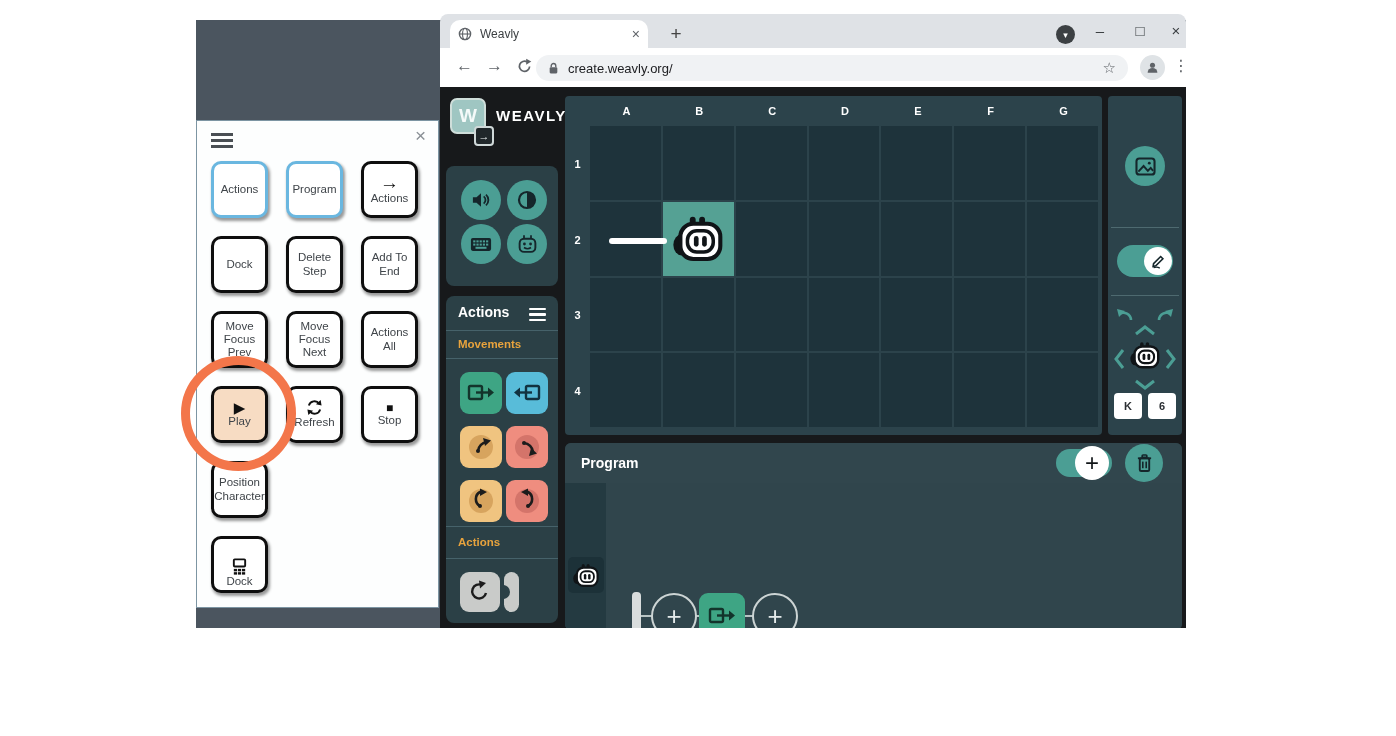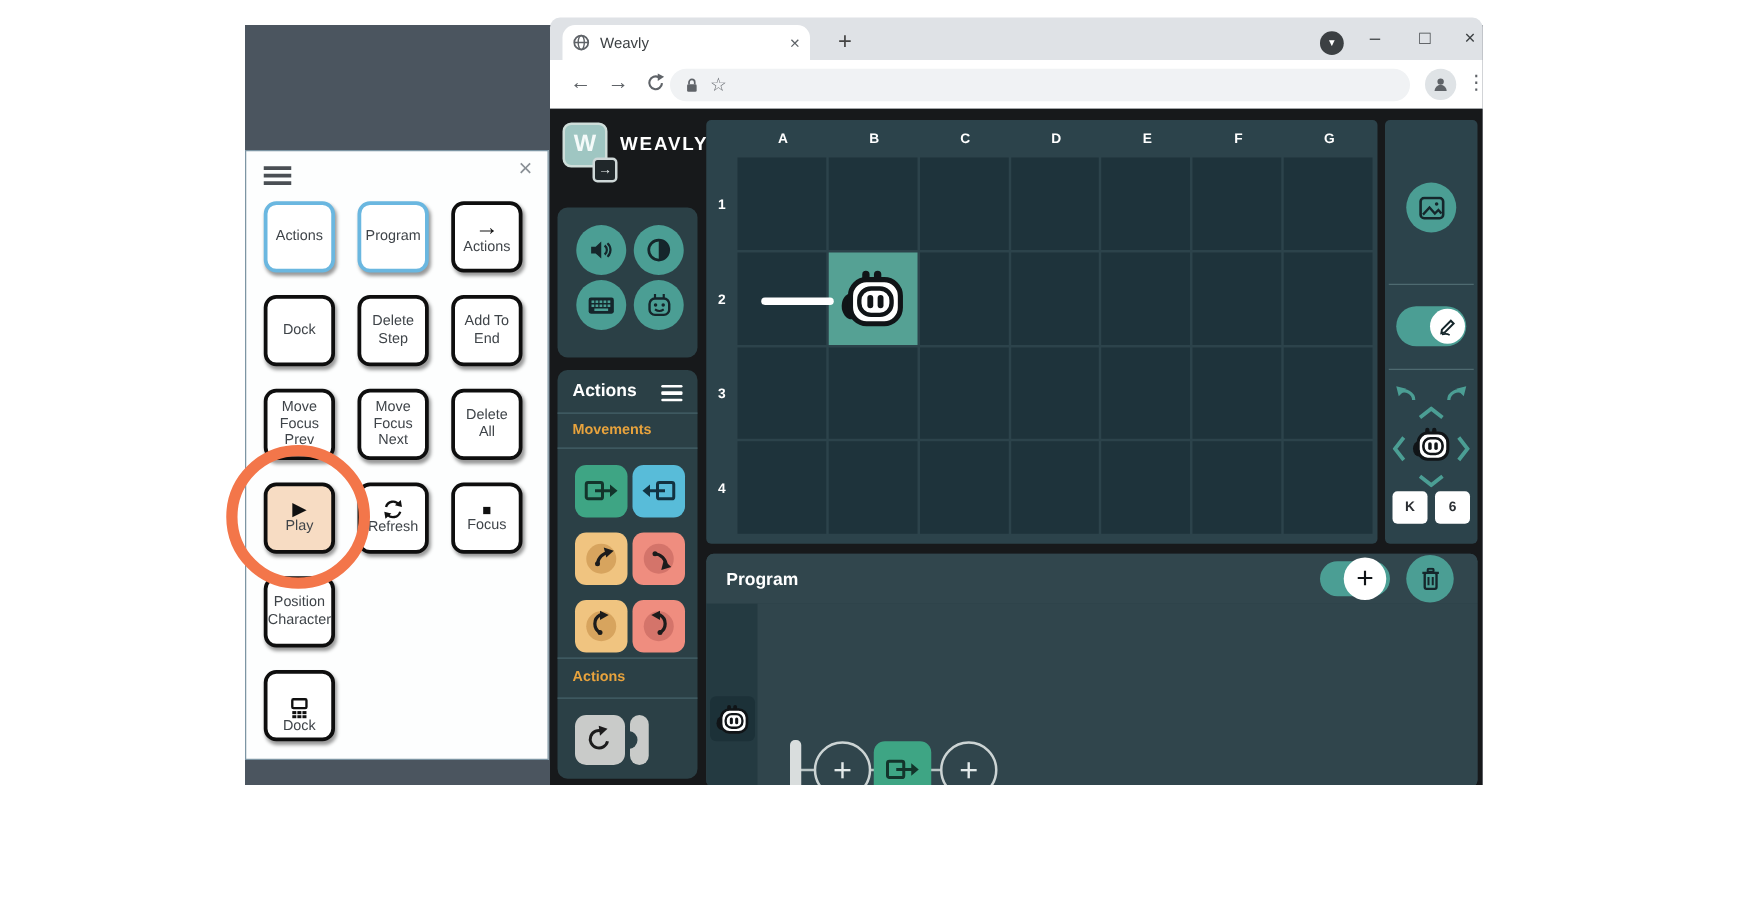--- a/index.html
+++ b/index.html
@@ -174,20 +174,21 @@
       <span class="navico" style="left:46px;">→</span>
       <svg class="navico" style="left:76px;top:10px;" width="17" height="17" viewBox="0 0 20 20">
         <path d="M16 10 A6 6 0 1 1 13 4.5" fill="none" stroke="#5f6368" stroke-width="2"></path>
         <polygon points="12,1 18,4 12,8" fill="#5f6368"></polygon>
       </svg>
       <div class="urlpill">
         <svg width="11" height="13" viewBox="0 0 14 17">
           <rect x="2" y="7" width="10" height="8" rx="1.5" fill="#5f6368"></rect>
           <path d="M4 7 V5 a3 3 0 0 1 6 0 V7" fill="none" stroke="#5f6368" stroke-width="1.8"></path>
         </svg>
+        <span class="urltext">create.weavly.org/</span>
         <span class="star">☆</span>
       </div>
       <div class="avatar">
         <svg width="15" height="15" viewBox="0 0 20 20">
           <circle cx="10" cy="7" r="3.4" fill="#5f6368"></circle>
           <path d="M3.5 17 a6.5 6.5 0 0 1 13 0 z" fill="#5f6368"></path>
         </svg>
       </div>
       <span class="menudots">⋮</span>
     </div>
@@ -542,39 +543,39 @@
       <span>Add To End</span>
     </div>
 
     <div class="obtn col1 row3">
       <span>Move Focus Prev</span>
     </div>
     <div class="obtn col2 row3">
       <span>Move Focus Next</span>
     </div>
     <div class="obtn col3 row3">
-      <span>Delete All</span>
+      <span>Actions All</span>
     </div>
 
     <div class="obtn peach col1 row4">
       <span class="oicon">▶</span>
       <span>Play</span>
     </div>
     <div class="obtn col2 row4">
       <svg width="17" height="17" viewBox="0 0 18 18">
         <path d="M3 7 A6.2 6.2 0 0 1 14 5" fill="none" stroke="#101010" stroke-width="2"></path>
         <polygon points="15.5,1 16.5,7 10.5,5.5" fill="#101010"></polygon>
         <path d="M15 11 A6.2 6.2 0 0 1 4 13" fill="none" stroke="#101010" stroke-width="2"></path>
         <polygon points="2.5,17 1.5,11 7.5,12.5" fill="#101010"></polygon>
       </svg>
       <span>Refresh</span>
     </div>
     <div class="obtn col3 row4">
       <span class="oicon" style="font-size:12px;">■</span>
-      <span>Focus</span>
+      <span>Stop</span>
     </div>
 
     <div class="obtn col1 row5">
       <span>Position Character</span>
     </div>
 
     <div class="obtn col1 row6">
       <svg width="19" height="17" viewBox="0 0 20 18">
         <rect x="4" y="1.5" width="12" height="7.5" rx="1" fill="none" stroke="#101010" stroke-width="2"></rect>
         <g fill="#101010">

